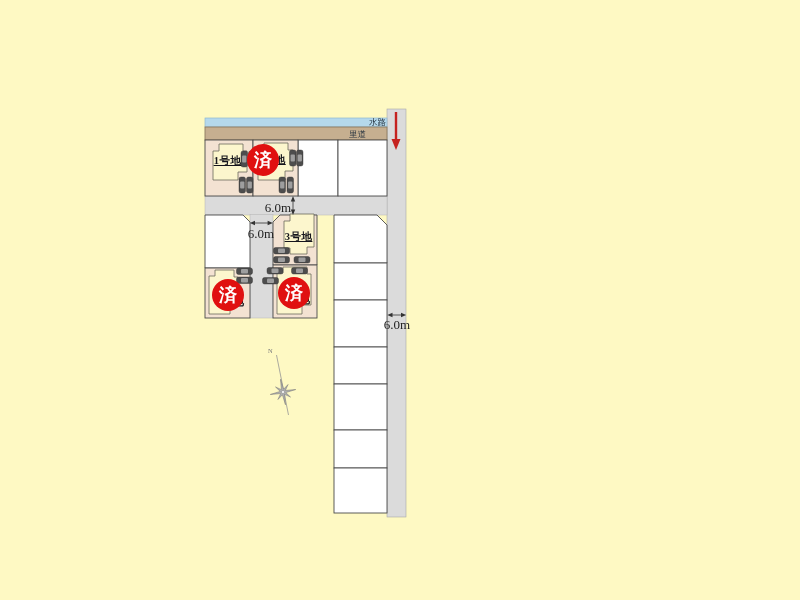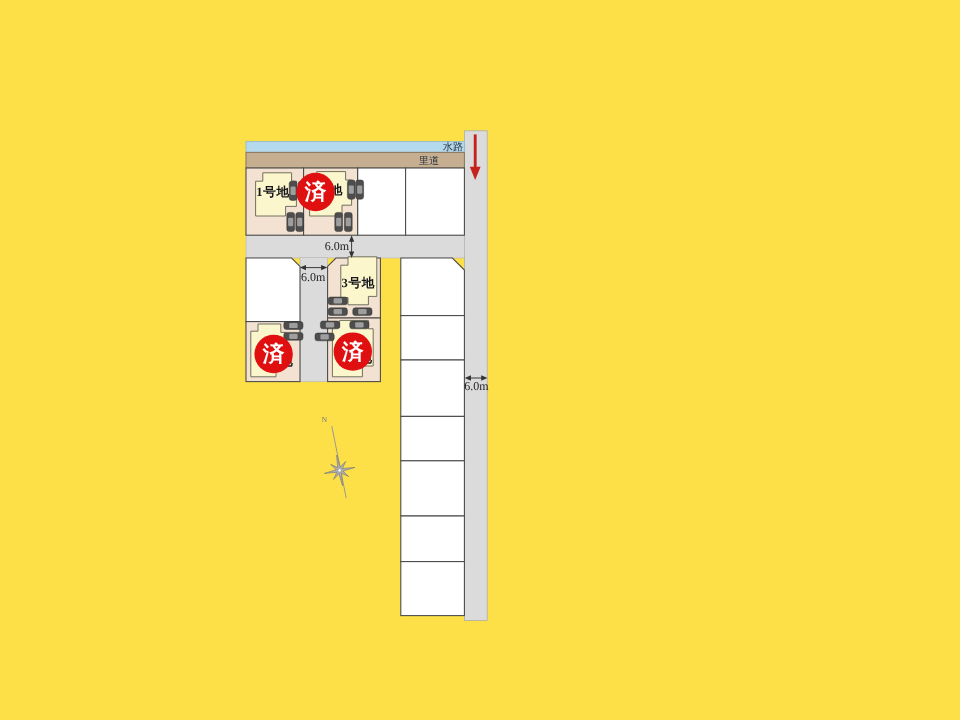--- a/index.html
+++ b/index.html
@@ -1,22 +1,22 @@
 <!DOCTYPE html>
 <html><head>
 <meta charset="utf-8">
 <style>
   html,body{margin:0;padding:0;background:#fff;}
-  .stage{position:relative;width:800px;height:600px;background:#fde047;overflow:hidden;
+  .stage{position:relative;width:800px;height:600px;background:#fef9c3;overflow:hidden;
          font-family:"Liberation Serif","DejaVu Serif",serif;}
   svg.plan{position:absolute;left:0;top:0;}
   .lbl{position:absolute;color:#1e2430;line-height:1;white-space:nowrap;}
-  .lot-label{font-size:10.5px;font-weight:700;color:#15151c;letter-spacing:.5px;text-align:center;z-index:2;}
+  .lot-label{font-size:10.5px;font-weight:700;color:#15151c;letter-spacing:.5px;text-align:center;z-index:2;text-decoration:underline;}
   .strip-label{font-size:8.5px;color:#26333f;width:24px;text-align:right;z-index:2;}
-  .meas-label{font-size:10px;color:#222;z-index:2;}
+  .meas-label{font-size:13px;color:#222;z-index:2;}
   .frag-label{font-size:11px;font-weight:700;color:#15151c;z-index:1;}
   .north-label{font-size:6.5px;color:#7a7a7a;z-index:2;}
   .stamp{position:absolute;width:32px;height:32px;border-radius:50%;background:#e01010;
          display:flex;align-items:center;justify-content:center;color:#fff;
          font-size:18px;font-weight:700;z-index:3;}
 </style>
 </head>
 <body>
 
 <div class="stage">

